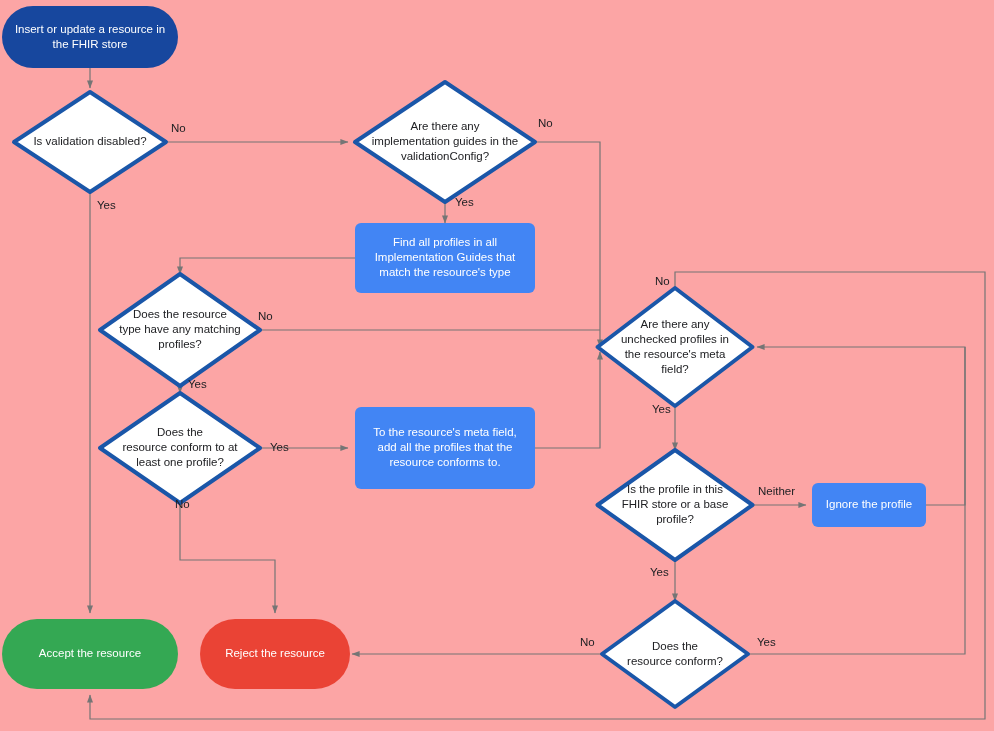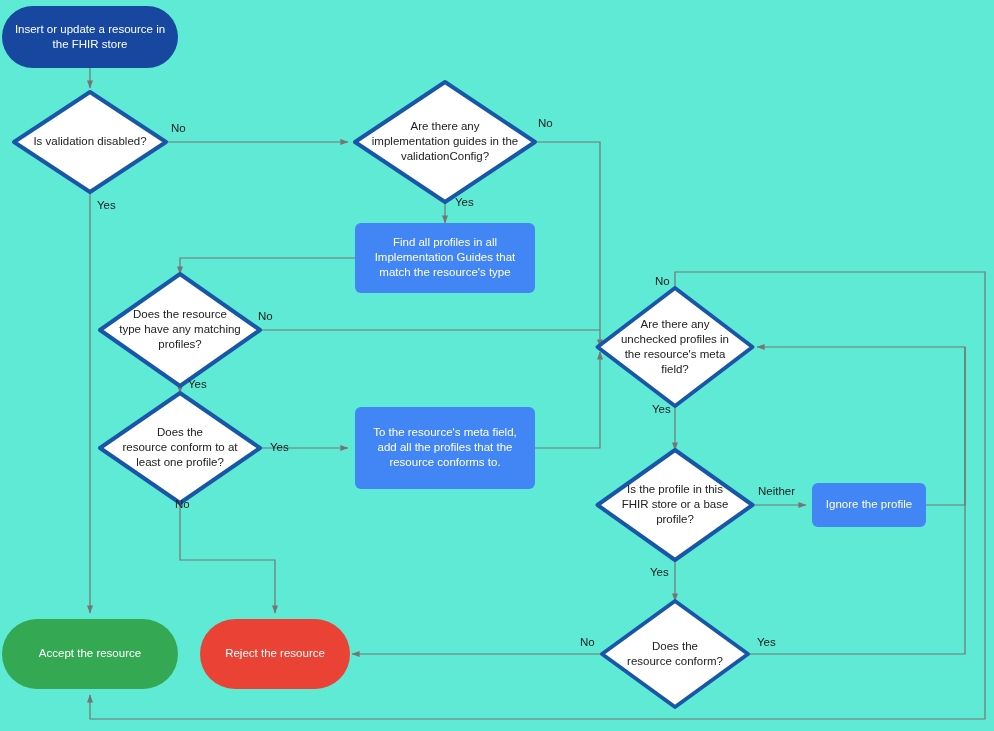--- a/index.html
+++ b/index.html
@@ -7,21 +7,21 @@
     padding: 0;
     background: #ffffff;
   }
   body {
     font-family: "Liberation Sans", sans-serif;
   }
   #canvas-wrap {
     position: relative;
     width: 994px;
     height: 731px;
-    background: #5eead4;
+    background: #fca5a5;
     overflow: hidden;
   }
   svg#flowchart {
     position: absolute;
     left: 0;
     top: 0;
     width: 994px;
     height: 731px;
   }
   .node-label {

